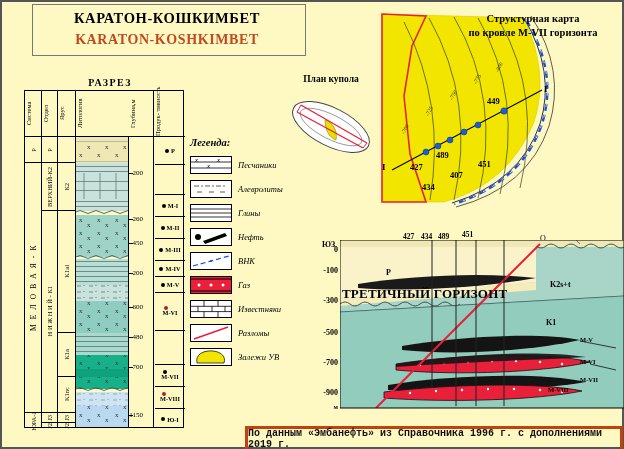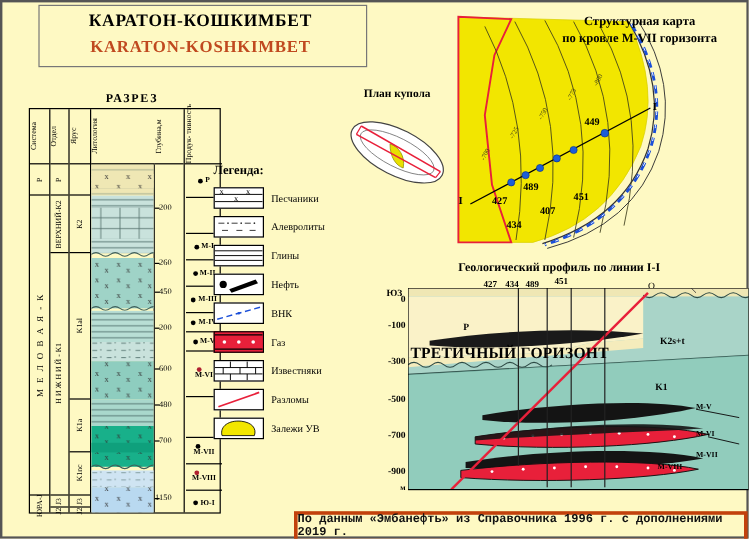--- a/index.html
+++ b/index.html
@@ -38,21 +38,21 @@
   .dtick{position:absolute;left:104px;width:4px;height:1px;background:#000;}
 
   
   .pcell{position:absolute;left:130px;width:30px;border-bottom:1px solid #000;box-sizing:border-box;
          display:flex;align-items:center;justify-content:center;gap:2px;font-size:6.3px;font-weight:bold;}
   .dot{width:4px;height:4px;border-radius:50%;background:#000;display:inline-block;flex:none;}
   .dot.gas{background:#b02030;}
   .pstack{display:flex;flex-direction:column;align-items:center;justify-content:center;line-height:1.05;}
 
   
-  #legend{position:absolute;left:176px;top:135px;width:118px;}
+  #legend{position:absolute;left:188px;top:135px;width:118px;font-style:italic;}
   .lg-title{font-size:10.5px;font-weight:bold;margin-bottom:5px;}
   .lg-row{display:flex;align-items:center;height:24px;}
   .lg-box{width:40px;height:16px;border:1px solid #000;position:relative;flex:none;background:#fff;overflow:hidden;}
   .lg-txt{font-size:8.5px;margin-left:6px;white-space:nowrap;}
 
   
   #dome{position:absolute;left:268px;top:72px;width:122px;height:100px;}
   .dome-title{font-size:9.5px;font-weight:bold;text-align:center;}
 
   
@@ -475,21 +475,20 @@
     <div style="position:absolute;left:170px;top:80px;font-size:9px;font-weight:bold;">I</div>
 
     <div style="position:absolute;left:26px;top:122px;font-size:5.5px;transform:rotate(-62deg);color:#3a3a1a;">-700</div>
     <div style="position:absolute;left:50px;top:104px;font-size:5.5px;transform:rotate(-62deg);color:#3a3a1a;">-725</div>
     <div style="position:absolute;left:74px;top:88px;font-size:5.5px;transform:rotate(-62deg);color:#3a3a1a;">-750</div>
     <div style="position:absolute;left:98px;top:72px;font-size:5.5px;transform:rotate(-62deg);color:#3a3a1a;">-775</div>
     <div style="position:absolute;left:120px;top:60px;font-size:5.5px;transform:rotate(-62deg);color:#3a3a1a;">-800</div>
   </div>
 
   <div id="prof">
-    <div class="prof-title">Геологический профиль по линии I-I</div>
 
     <div class="prof-lbl" style="left:14px;top:22px;">ЮЗ</div>
     <div class="prof-lbl" style="left:286px;top:24px;">СВ</div>
     <div class="prof-lbl" style="left:232px;top:16px;font-weight:normal;">Q</div>
 
     <div class="wellnum" style="left:95px;top:14px;">427</div>
     <div class="wellnum" style="left:113px;top:14px;">434</div>
     <div class="wellnum" style="left:130px;top:14px;">489</div>
     <div class="wellnum" style="left:154px;top:12px;">451</div>
 

